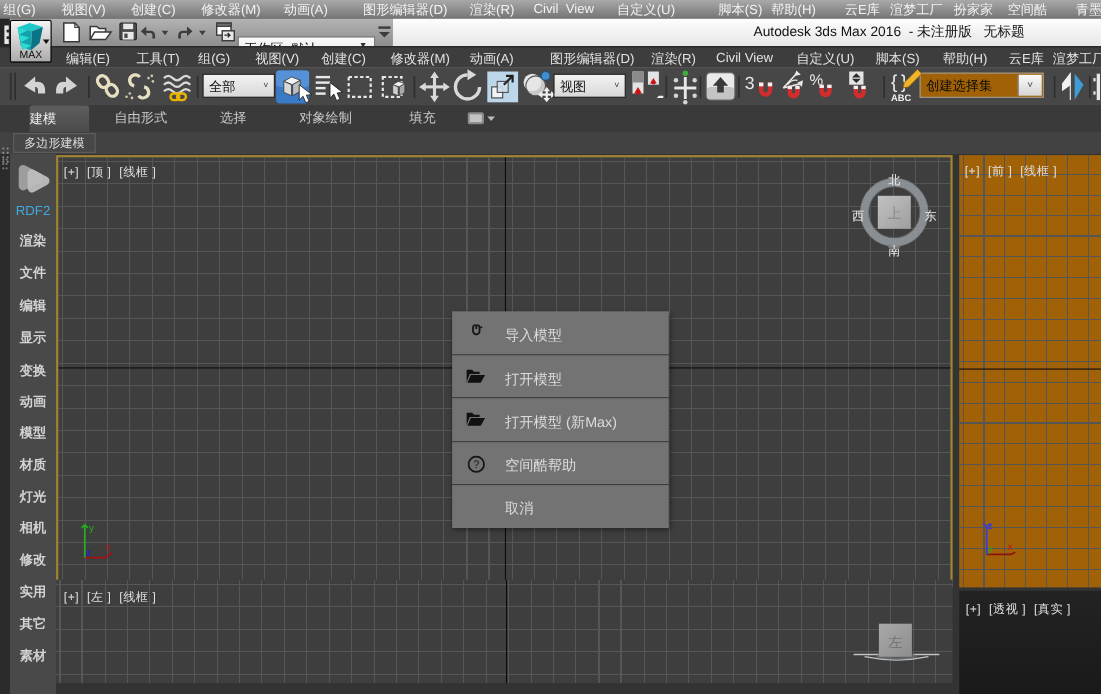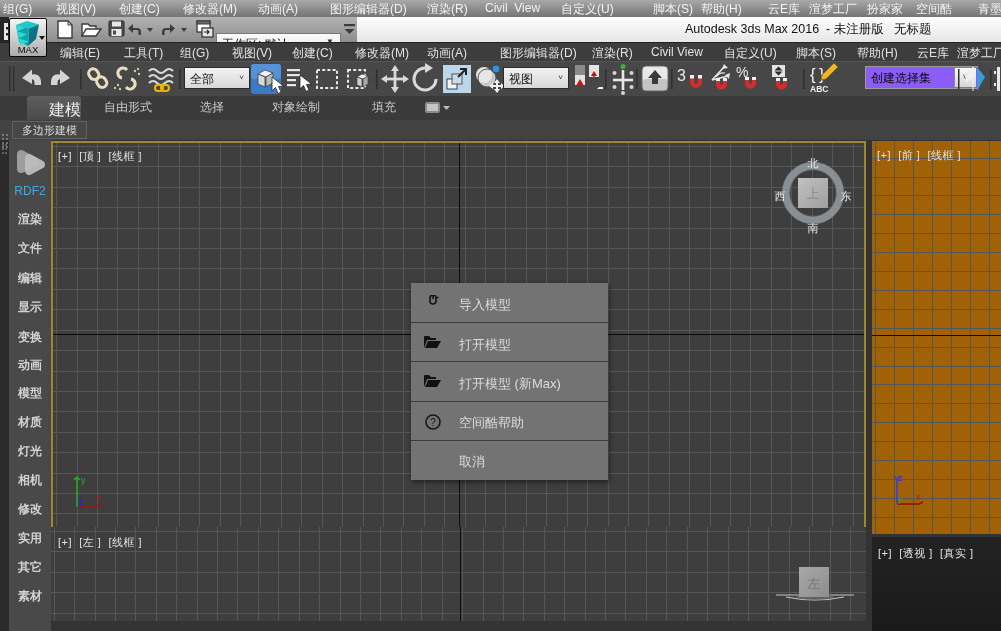--- a/index.html
+++ b/index.html
@@ -9,21 +9,21 @@
 #row1 span{position:absolute;top:1px;white-space:nowrap}
 #row2g{left:0;top:17px;width:357px;height:25px;background:linear-gradient(#b3b3b3,#8d8d8d)}
 #row2w{left:357px;top:17px;width:644px;height:25px;background:linear-gradient(#fdfdfd,#e7e7e7)}
 #title{position:absolute;left:685px;top:21px;color:#111;font-size:12.5px;white-space:nowrap}
 #row3{left:0;top:42px;width:1001px;height:19px;background:#3d3d3d;border-top:1px solid #232323;color:#e2e2e2;font-size:12px}
 #row3 span{position:absolute;top:2px;white-space:nowrap}
 #row4{left:0;top:61px;width:1001px;height:35px;background:#474747;border-top:1px solid #555}
 #row5{left:0;top:96px;width:1001px;height:24px;background:#3a3a3a}
 #row6{left:0;top:120px;width:1001px;height:20px;background:#424242}
 .tab5{position:absolute;top:3px;color:#c9c9c9;font-size:12px;white-space:nowrap}
-#tabsel{position:absolute;left:27px;top:0px;width:54px;height:24px;background:linear-gradient(#5e5e5e,#4a4a4a);border-radius:3px 3px 0 0;text-align:right;color:#efefef;font-size:16px;padding-top:4px}
+#tabsel{position:absolute;left:27px;top:0px;width:54px;height:24px;background:linear-gradient(#5e5e5e,#4a4a4a);border-radius:3px 3px 0 0;text-align:left;color:#efefef;font-size:12px;padding-top:4px}
 #polytab{position:absolute;left:12px;top:1px;width:75px;height:18px;background:#474747;border:1px solid #606060;color:#dedede;font-size:11px;text-align:center;padding-top:1px}
 #lstrip{left:0;top:140px;width:9px;height:491px;background:#2b2b2b}
 #sidebar{left:9px;top:140px;width:42px;height:599px;background:#494949;color:#d2d2d2;font-size:12px;font-weight:bold}
 #sidebar div{position:absolute;width:42px;text-align:center}
 #vpwrap{left:51px;top:140px;width:950px;height:491px;background:#333}
 .vplabel{position:absolute;color:#e0e0e0;font-size:11px;white-space:nowrap;letter-spacing:0.5px}
 </style></head>
 <body>
 <div class="abs" id="row1">
 <span style="left:3px">组(G)</span>
@@ -217,21 +217,21 @@
       <path d="M497 18 l3 4 h-6 z M497 32 l3 -4 h-6 z M489 25 l4 -3 v6 z M505 25 l-4 -3 v6 z"></path>
       <rect x="496" y="21" width="2" height="8"></rect>
       <rect x="492" y="24" width="10" height="2"></rect>
     </g>
 </svg>
 
 <div class="abs" style="left:184px;top:67px;width:66px;height:22px;background:linear-gradient(#f2f2f2,#d8d8d8);border:1px solid #2a2a2a;font-size:12px;color:#111;padding:3px 0 0 5px">全部<span style="position:absolute;right:5px;top:5px;font-size:8px;color:#333">˅</span></div>
 
 <div class="abs" style="left:503px;top:67px;width:66px;height:22px;background:linear-gradient(#f2f2f2,#d8d8d8);border:1px solid #2a2a2a;font-size:12px;color:#111;padding:3px 12px 0 5px">视图<span style="position:absolute;right:5px;top:5px;font-size:8px;color:#333">˅</span></div>
 
-<div class="abs" style="left:865px;top:66px;width:113px;height:23px;background:#8b5cf6;border:1px solid #9a9a9a;font-size:12px;color:#0a0a0a;padding:3px 0 0 5px">创建选择集<div style="position:absolute;right:1px;top:1px;width:22px;height:19px;background:linear-gradient(#fafafa,#d5d5d5);border-left:1px solid #888;text-align:center;font-size:9px;color:#333;padding-top:4px">˅</div></div>
+<div class="abs" style="left:836px;top:66px;width:113px;height:23px;background:#a16207;border:1px solid #9a9a9a;font-size:12px;color:#0a0a0a;padding:3px 0 0 5px">创建选择集<div style="position:absolute;right:1px;top:1px;width:22px;height:19px;background:linear-gradient(#fafafa,#d5d5d5);border-left:1px solid #888;text-align:center;font-size:9px;color:#333;padding-top:4px">˅</div></div>
 <svg class="abs" style="left:570px;top:61px" width="431" height="35" viewBox="0 0 431 35">
 
   <g transform="translate(5,2)">
     <rect x="0" y="2" width="10" height="20" fill="#e3e3e3"></rect>
       <rect x="0" y="2" width="10" height="10" fill="#8a8a8a"></rect>
       <path d="M5 16 l3.5 6 h-7 z" fill="#cc1111"></path>
       <circle cx="5" cy="21" r="2" fill="#cc1111"></circle>
     <rect x="14" y="2" width="10" height="12" fill="#e3e3e3"></rect>
       <path d="M19 8 l3 5 h-6 z" fill="#cc1111"></path>
       <circle cx="19" cy="12" r="1.8" fill="#cc1111"></circle>

